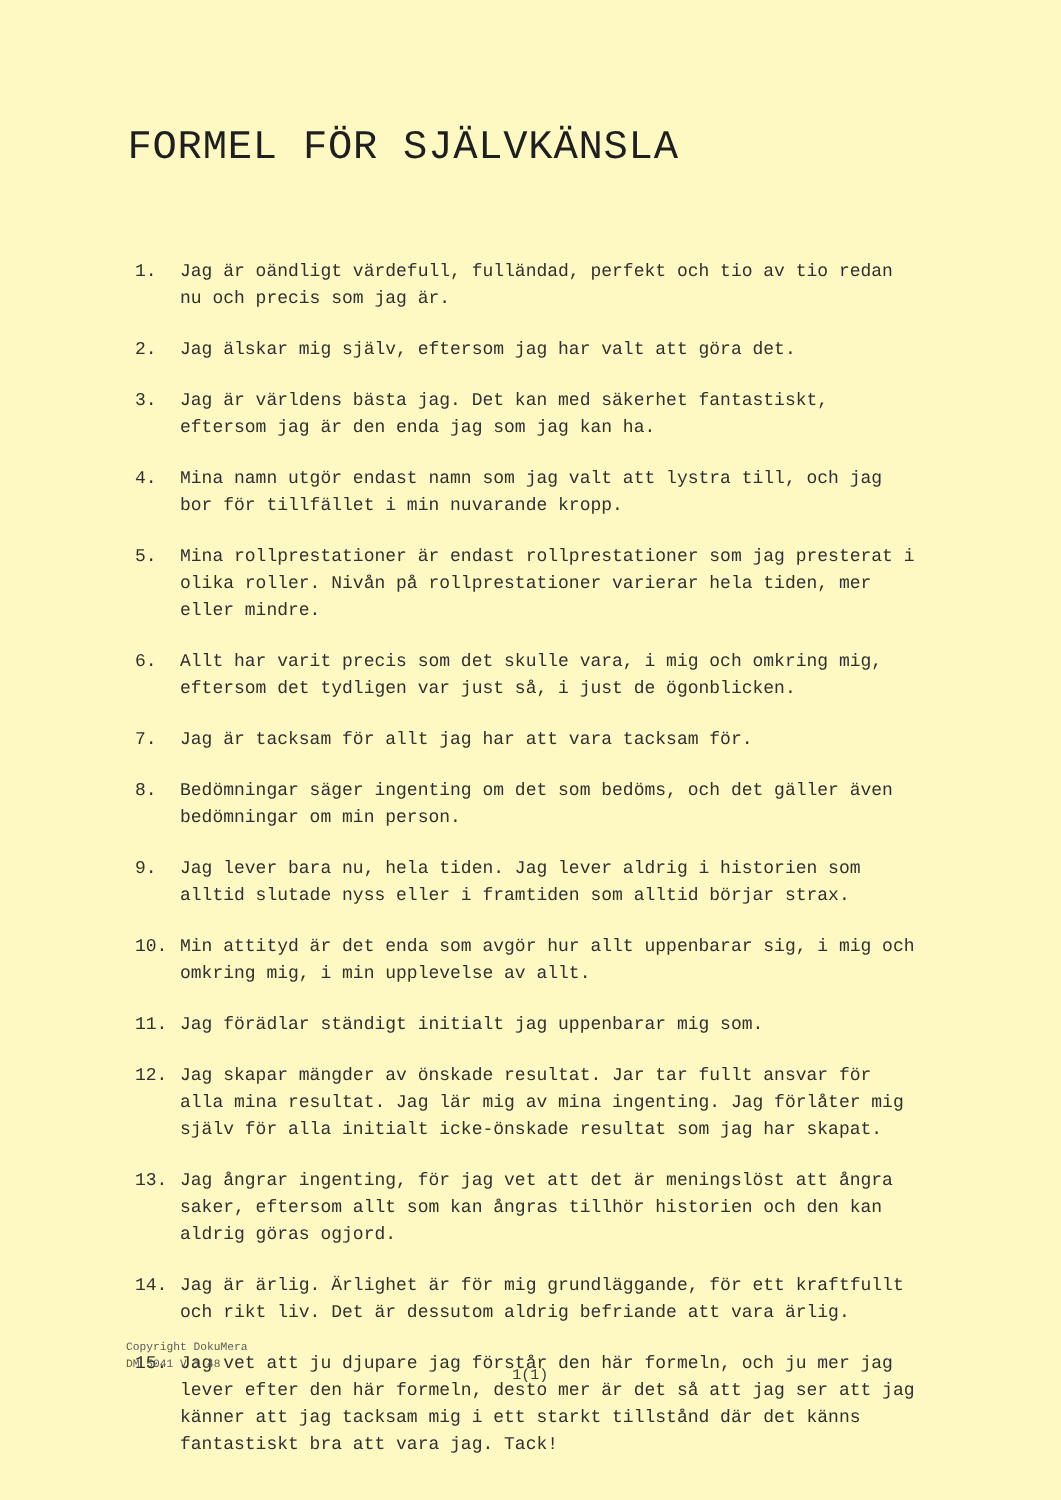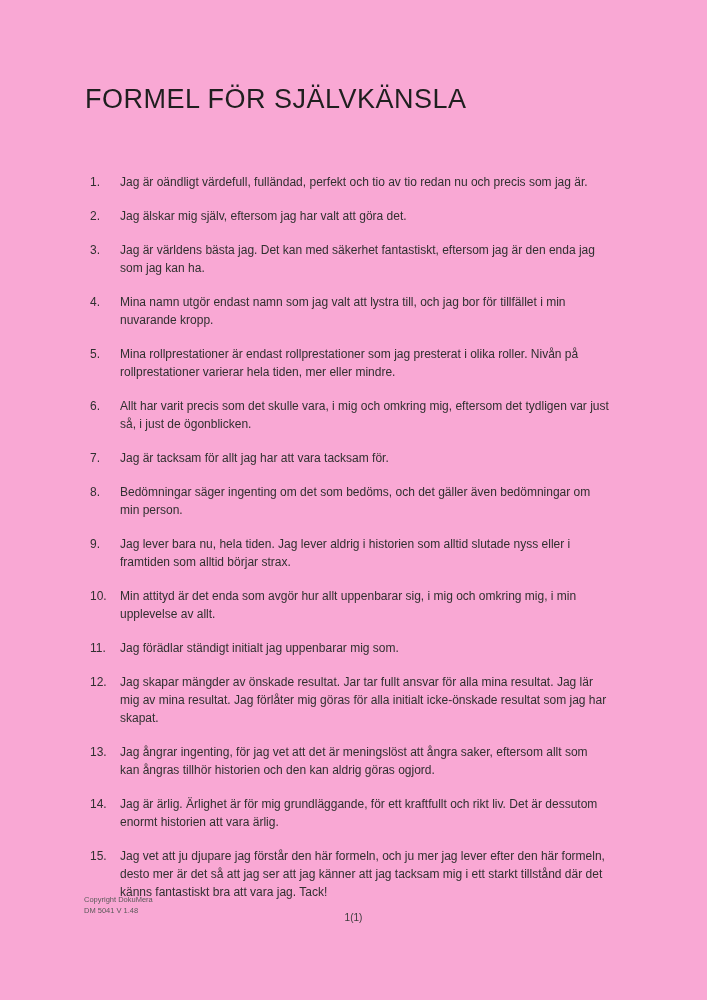--- a/index.html
+++ b/index.html
@@ -4,22 +4,22 @@
 <style>
   html, body {
     margin: 0;
     padding: 0;
     background: #ffffff;
   }
   .page {
     position: relative;
     width: 707px;
     height: 1000px;
-    background: #f9a8d4;
-    font-family: Liberation Sans, sans-serif;
+    background: #fef9c3;
+    font-family: Liberation Mono, monospace;
     color: #2e2e2e;
     box-sizing: border-box;
     padding: 84px 97px 0 85px;
     overflow: hidden;
   }
   .title {
     margin: 0;
     font-size: 27px;
     font-weight: 400;
     letter-spacing: 0.5px;
@@ -77,23 +77,23 @@
     <li>Jag älskar mig själv, eftersom jag har valt att göra det.</li>
     <li>Jag är världens bästa jag. Det kan med säkerhet fantastiskt, eftersom jag är den enda jag som jag kan ha.</li>
     <li>Mina namn utgör endast namn som jag valt att lystra till, och jag bor för tillfället i min nuvarande kropp.</li>
     <li>Mina rollprestationer är endast rollprestationer som jag presterat i olika roller. Nivån på rollprestationer varierar hela tiden, mer eller mindre.</li>
     <li>Allt har varit precis som det skulle vara, i mig och omkring mig, eftersom det tydligen var just så, i just de ögonblicken.</li>
     <li>Jag är tacksam för allt jag har att vara tacksam för.</li>
     <li>Bedömningar säger ingenting om det som bedöms, och det gäller även bedömningar om min person.</li>
     <li>Jag lever bara nu, hela tiden. Jag lever aldrig i historien som alltid slutade nyss eller i framtiden som alltid börjar strax.</li>
     <li>Min attityd är det enda som avgör hur allt uppenbarar sig, i mig och omkring mig, i min upplevelse av allt.</li>
     <li>Jag förädlar ständigt initialt jag uppenbarar mig som.</li>
-    <li>Jag skapar mängder av önskade resultat. Jar tar fullt ansvar för alla mina resultat. Jag lär mig av mina resultat. Jag förlåter mig göras för alla initialt icke-önskade resultat som jag har skapat.</li>
+    <li>Jag skapar mängder av önskade resultat. Jar tar fullt ansvar för alla mina resultat. Jag lär mig av mina ingenting. Jag förlåter mig själv för alla initialt icke-önskade resultat som jag har skapat.</li>
     <li>Jag ångrar ingenting, för jag vet att det är meningslöst att ångra saker, eftersom allt som kan ångras tillhör historien och den kan aldrig göras ogjord.</li>
-    <li>Jag är ärlig. Ärlighet är för mig grundläggande, för ett kraftfullt och rikt liv. Det är dessutom enormt historien att vara ärlig.</li>
+    <li>Jag är ärlig. Ärlighet är för mig grundläggande, för ett kraftfullt och rikt liv. Det är dessutom aldrig befriande att vara ärlig.</li>
     <li>Jag vet att ju djupare jag förstår den här formeln, och ju mer jag lever efter den här formeln, desto mer är det så att jag ser att jag känner att jag tacksam mig i ett starkt tillstånd där det känns fantastiskt bra att vara jag. Tack!</li>
   </ol>
 
   <div class="page-number">1(1)</div>
 
   <div class="copyright">
     <div>Copyright DokuMera</div>
     <div>DM 5041 V 1.48</div>
   </div>
 </div>

